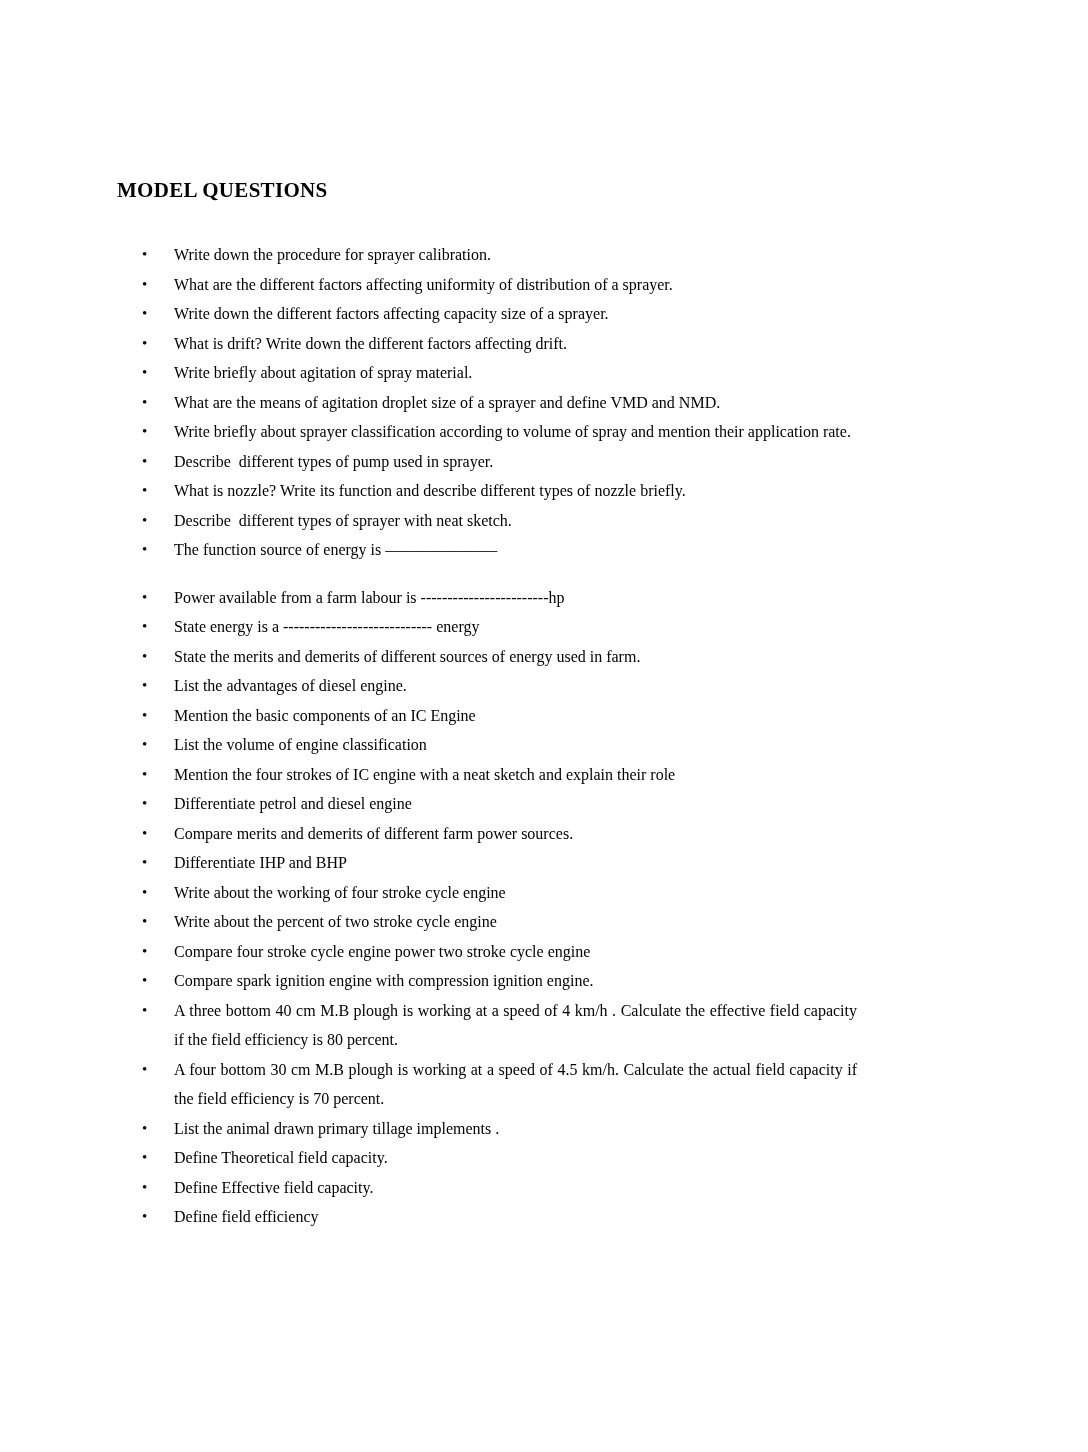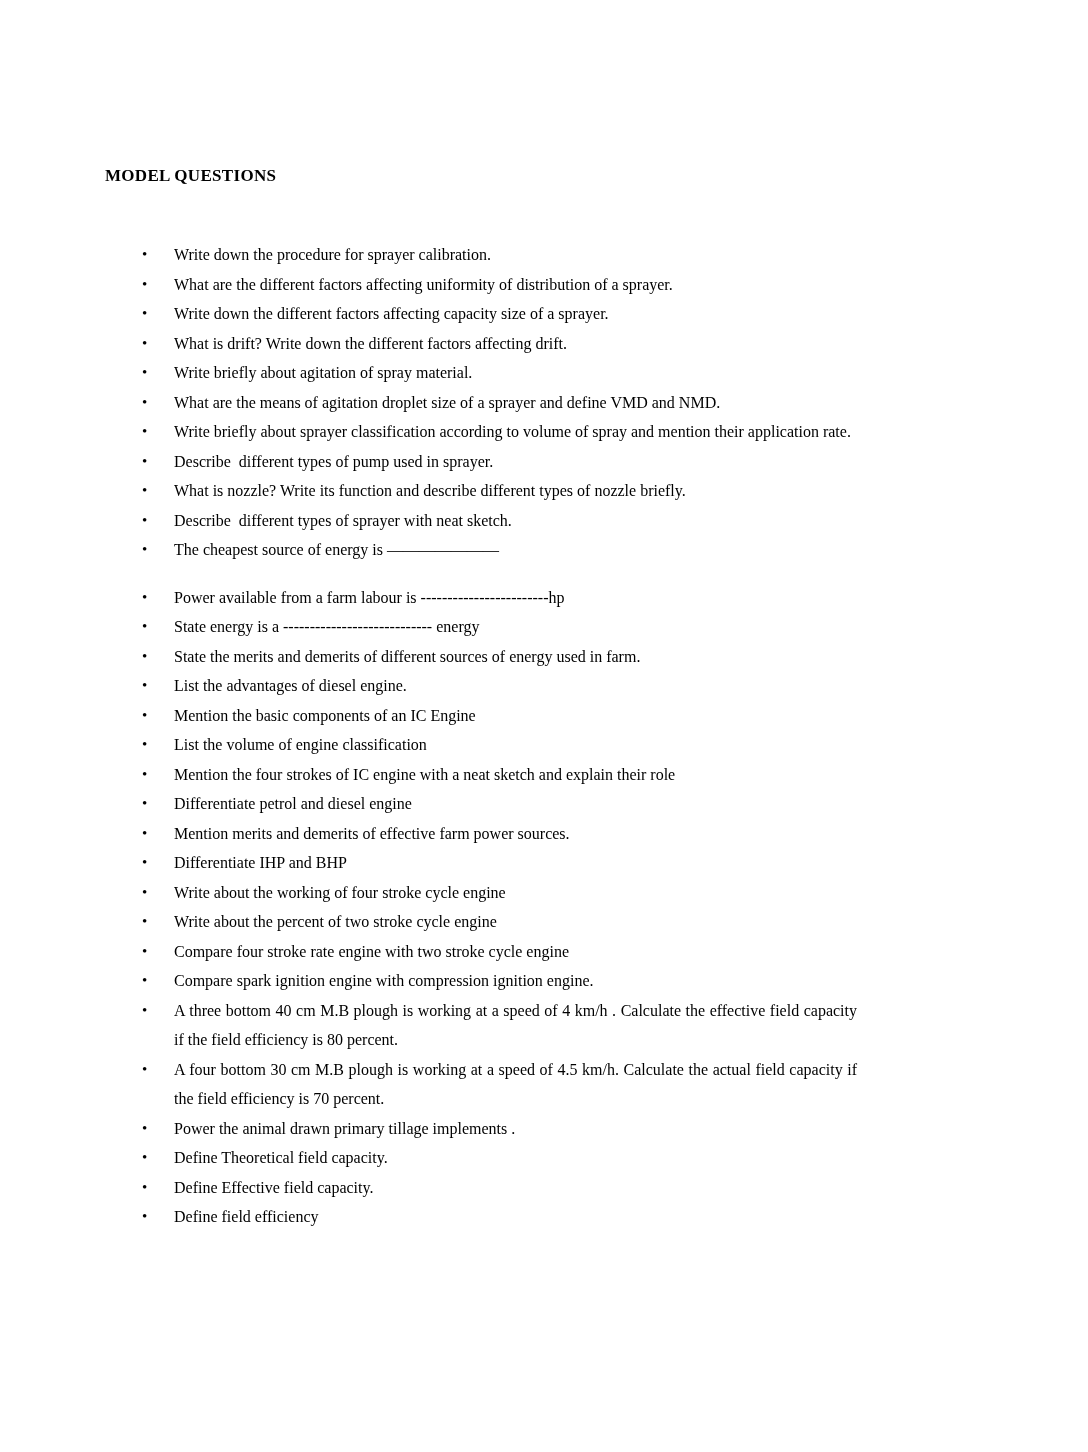--- a/index.html
+++ b/index.html
@@ -13,22 +13,22 @@
     height: 1452px;
     background: #ffffff;
     color: #000000;
     font-family: "Liberation Serif", serif;
     overflow: hidden;
   }
   .title {
     position: absolute;
     left: 105px;
     top: 166px;
-    margin: 0;
-    font-size: 17px;
+    margin: 12px;
+    font-size: 21px;
     font-weight: bold;
     letter-spacing: 0.3px;
     color: #000000;
   }
   .questions {
     position: absolute;
     left: 140px;
     top: 240px;
     width: 717px;
   }
@@ -106,21 +106,21 @@
         <li class="q small">
           <span class="bullet">•</span>
           <span class="qtext">What is nozzle? Write its function and describe different types of nozzle briefly.</span>
         </li>
         <li class="q small">
           <span class="bullet">•</span>
           <span class="qtext">Describe&nbsp; different types of sprayer with neat sketch.</span>
         </li>
         <li class="q small">
           <span class="bullet">•</span>
-          <span class="qtext">The cheapest source of energy is ———————</span>
+          <span class="qtext">The function source of energy is ———————</span>
         </li>
       </ul>
     <ul class="qlist gapped">
         <li class="q small">
           <span class="bullet">•</span>
           <span class="qtext">Power available from a farm labour is ------------------------hp</span>
         </li>
         <li class="q small">
           <span class="bullet">•</span>
           <span class="qtext">State energy is a ---------------------------- energy</span>
@@ -144,53 +144,53 @@
         <li class="q small">
           <span class="bullet">•</span>
           <span class="qtext">Mention the four strokes of IC engine with a neat sketch and explain their role</span>
         </li>
         <li class="q small">
           <span class="bullet">•</span>
           <span class="qtext">Differentiate petrol and diesel engine</span>
         </li>
         <li class="q small">
           <span class="bullet">•</span>
-          <span class="qtext">Mention merits and demerits of effective farm power sources.</span>
+          <span class="qtext">Compare merits and demerits of different farm power sources.</span>
         </li>
         <li class="q small">
           <span class="bullet">•</span>
           <span class="qtext">Differentiate IHP and BHP</span>
         </li>
         <li class="q small">
           <span class="bullet">•</span>
           <span class="qtext">Write about the working of four stroke cycle engine</span>
         </li>
         <li class="q small">
           <span class="bullet">•</span>
           <span class="qtext">Write about the percent of two stroke cycle engine</span>
         </li>
         <li class="q small">
           <span class="bullet">•</span>
-          <span class="qtext">Compare four stroke rate engine with two stroke cycle engine</span>
+          <span class="qtext">Compare four stroke cycle engine power two stroke cycle engine</span>
         </li>
         <li class="q small">
           <span class="bullet">•</span>
           <span class="qtext">Compare spark ignition engine with compression ignition engine.</span>
         </li>
         <li class="q small">
           <span class="bullet">•</span>
           <span class="qtext">A three bottom 40 cm M.B plough is working at a speed of 4 km/h . Calculate the effective field capacity if the field efficiency is 80 percent.</span>
         </li>
         <li class="q small">
           <span class="bullet">•</span>
           <span class="qtext">A four bottom 30 cm M.B plough is working at a speed of 4.5 km/h. Calculate the actual field capacity if the field efficiency is 70 percent.</span>
         </li>
         <li class="q small">
           <span class="bullet">•</span>
-          <span class="qtext">Power the animal drawn primary tillage implements .</span>
+          <span class="qtext">List the animal drawn primary tillage implements .</span>
         </li>
         <li class="q small">
           <span class="bullet">•</span>
           <span class="qtext">Define Theoretical field capacity.</span>
         </li>
         <li class="q small">
           <span class="bullet">•</span>
           <span class="qtext">Define Effective field capacity.</span>
         </li>
         <li class="q small">

